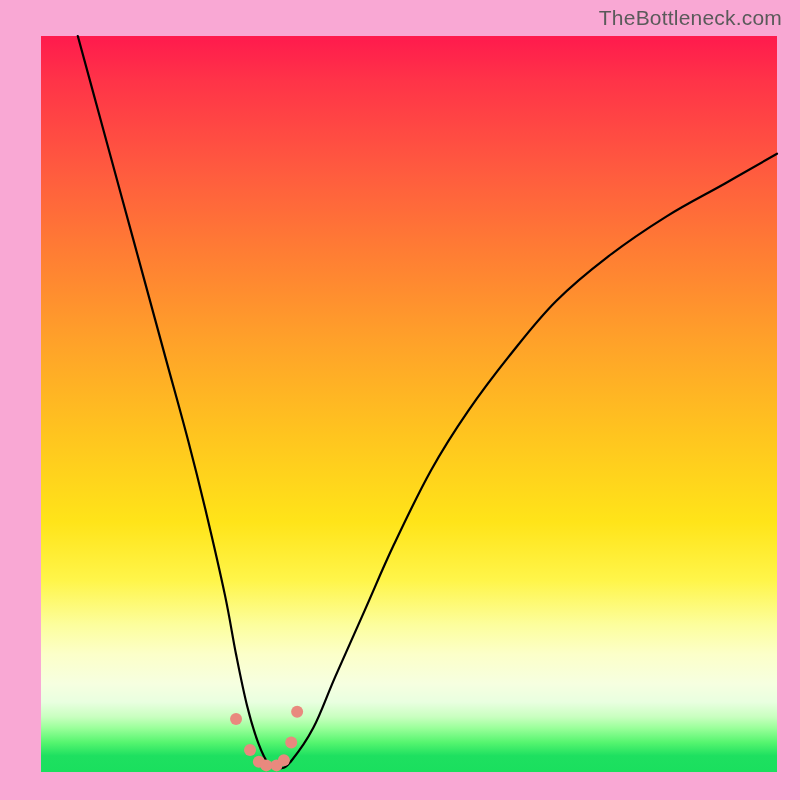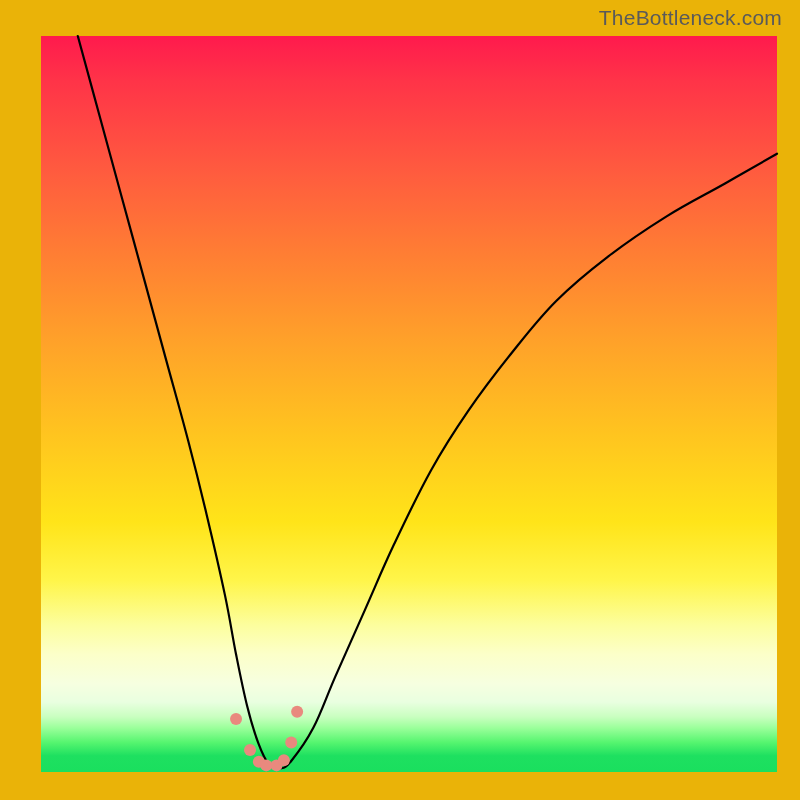--- a/index.html
+++ b/index.html
@@ -10,21 +10,21 @@
     overflow: hidden;
     background: #000;
     font-family: Arial, Helvetica, sans-serif;
   }
   .frame {
     position: absolute;
     left: 0;
     top: 0;
     width: 800px;
     height: 800px;
-    background: #eab308;
+    background: #f9a8d4;
   }
   .plot-area {
     position: absolute;
     left: 41px;
     top: 36px;
     width: 736px;
     height: 736px;
     
     background: linear-gradient(
       to bottom,

